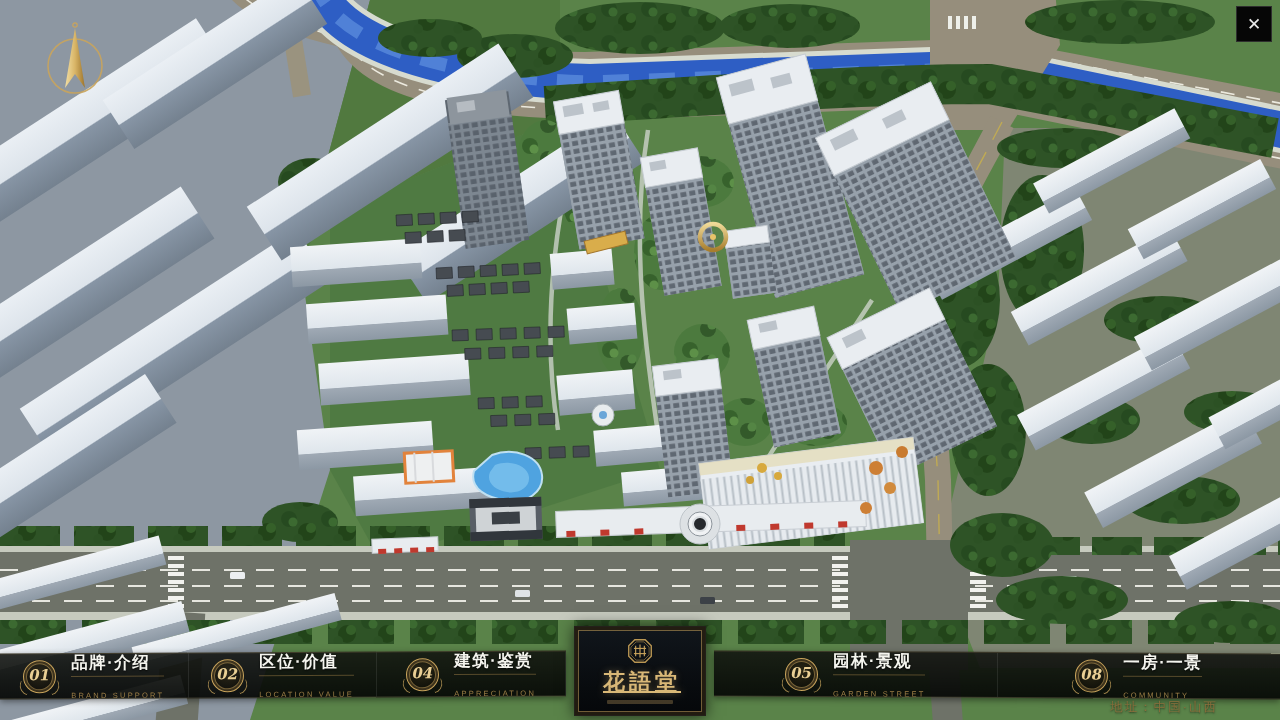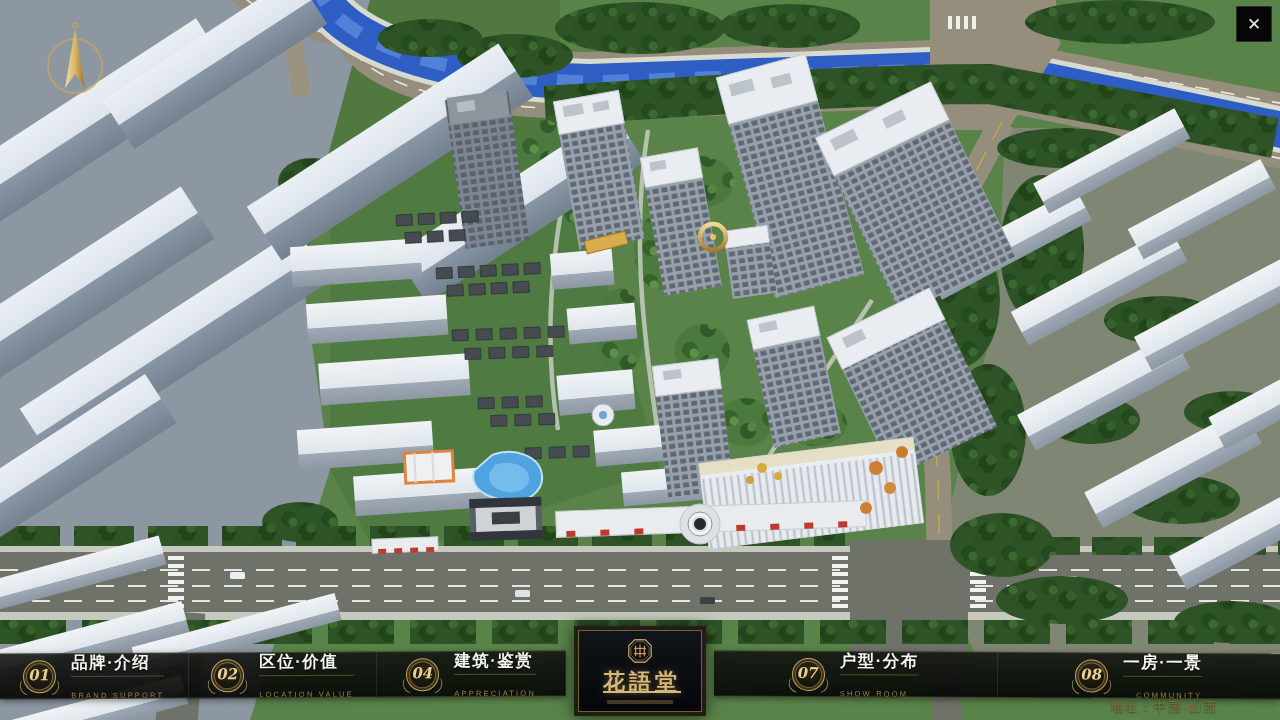--- a/index.html
+++ b/index.html
@@ -28,21 +28,21 @@
     border-top:1px solid rgba(190,170,120,.28);
     border-bottom:1px solid rgba(150,135,95,.25);
     box-shadow:0 2px 6px rgba(0,0,0,.45);
   }
   .nav-left  { left:0;  width:566px; transform:skewY(-0.3deg); }
   .nav-right { right:0; width:566px; transform:skewY(0.3deg); }
   .menu-item {
     flex:1; display:flex; align-items:center; justify-content:center; gap:15px;
     border-right:1px solid rgba(255,255,255,.09); cursor:pointer; min-width:0;
   }
-  .nav-right .menu-item:last-child { border-right:none;text-align:right; }
+  .nav-right .menu-item:last-child { border-right:none; }
   .badge {
     position:relative; flex:0 0 auto; width:31px; height:31px; border-radius:50%;
     border:1.5px solid #c9a45c;
     box-shadow:inset 0 0 0 2px rgba(0,0,0,.5), inset 0 0 0 3px rgba(201,164,92,.55);
     display:flex; align-items:center; justify-content:center;
     background:radial-gradient(circle at 50% 40%, rgba(60,50,25,.55), rgba(0,0,0,.55));
   }
   .badge::before, .badge::after {
     content:""; position:absolute; bottom:-2px; width:9px; height:12px;
     border-bottom:1.5px solid rgba(201,164,92,.75);
@@ -550,25 +550,25 @@
           <line x1="8" y1="18" x2="22" y2="18"></line>
       </g>
     </svg>
     <div class="logo-name">花語堂</div>
     <div class="logo-sub"></div>
   </div>
 
   <div class="nav-group nav-right">
     <div class="menu-item">
       <span class="badge">
-          <span class="num">07</span>
+          <span class="num">05</span>
         </span>
       <span class="menu-text">
-          <span class="zh">户型·分布</span>
-          <span class="en">SHOW ROOM</span>
+          <span class="zh">园林·景观</span>
+          <span class="en">GARDEN STREET</span>
         </span>
     </div>
     <div class="menu-item">
       <span class="badge">
           <span class="num">08</span>
         </span>
       <span class="menu-text">
           <span class="zh">一房·一景</span>
           <span class="en">COMMUNITY</span>
         </span>

